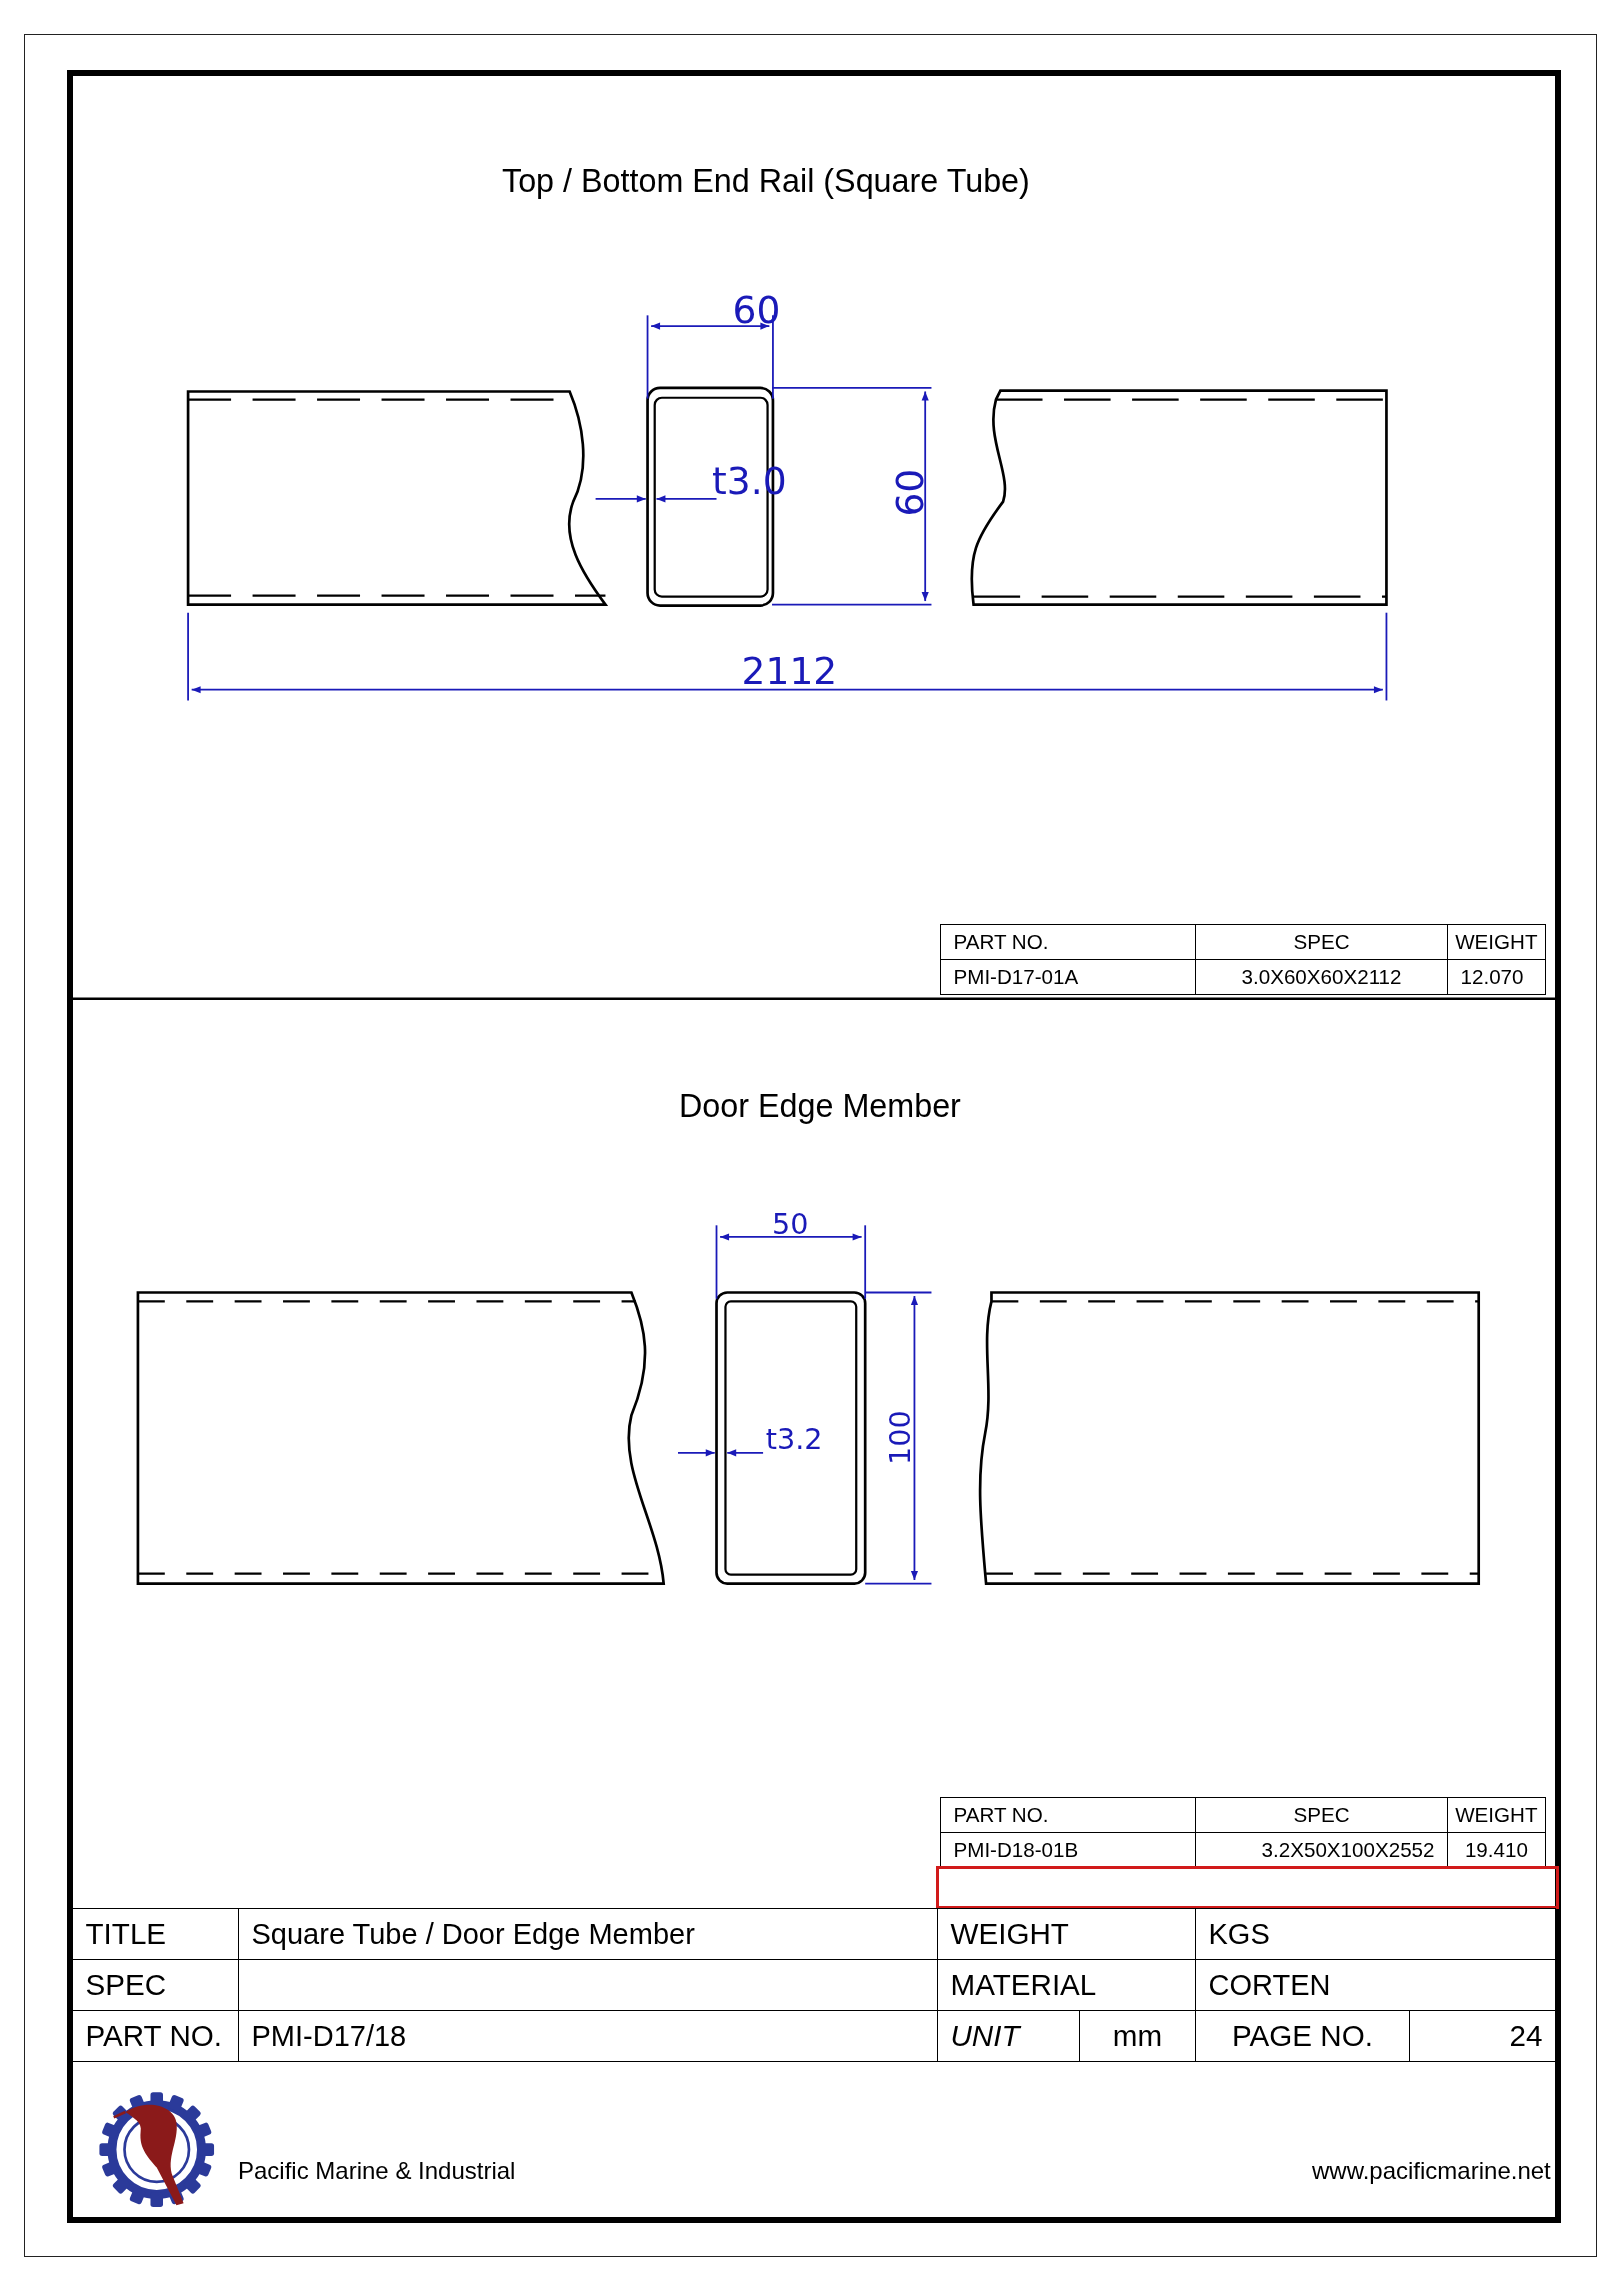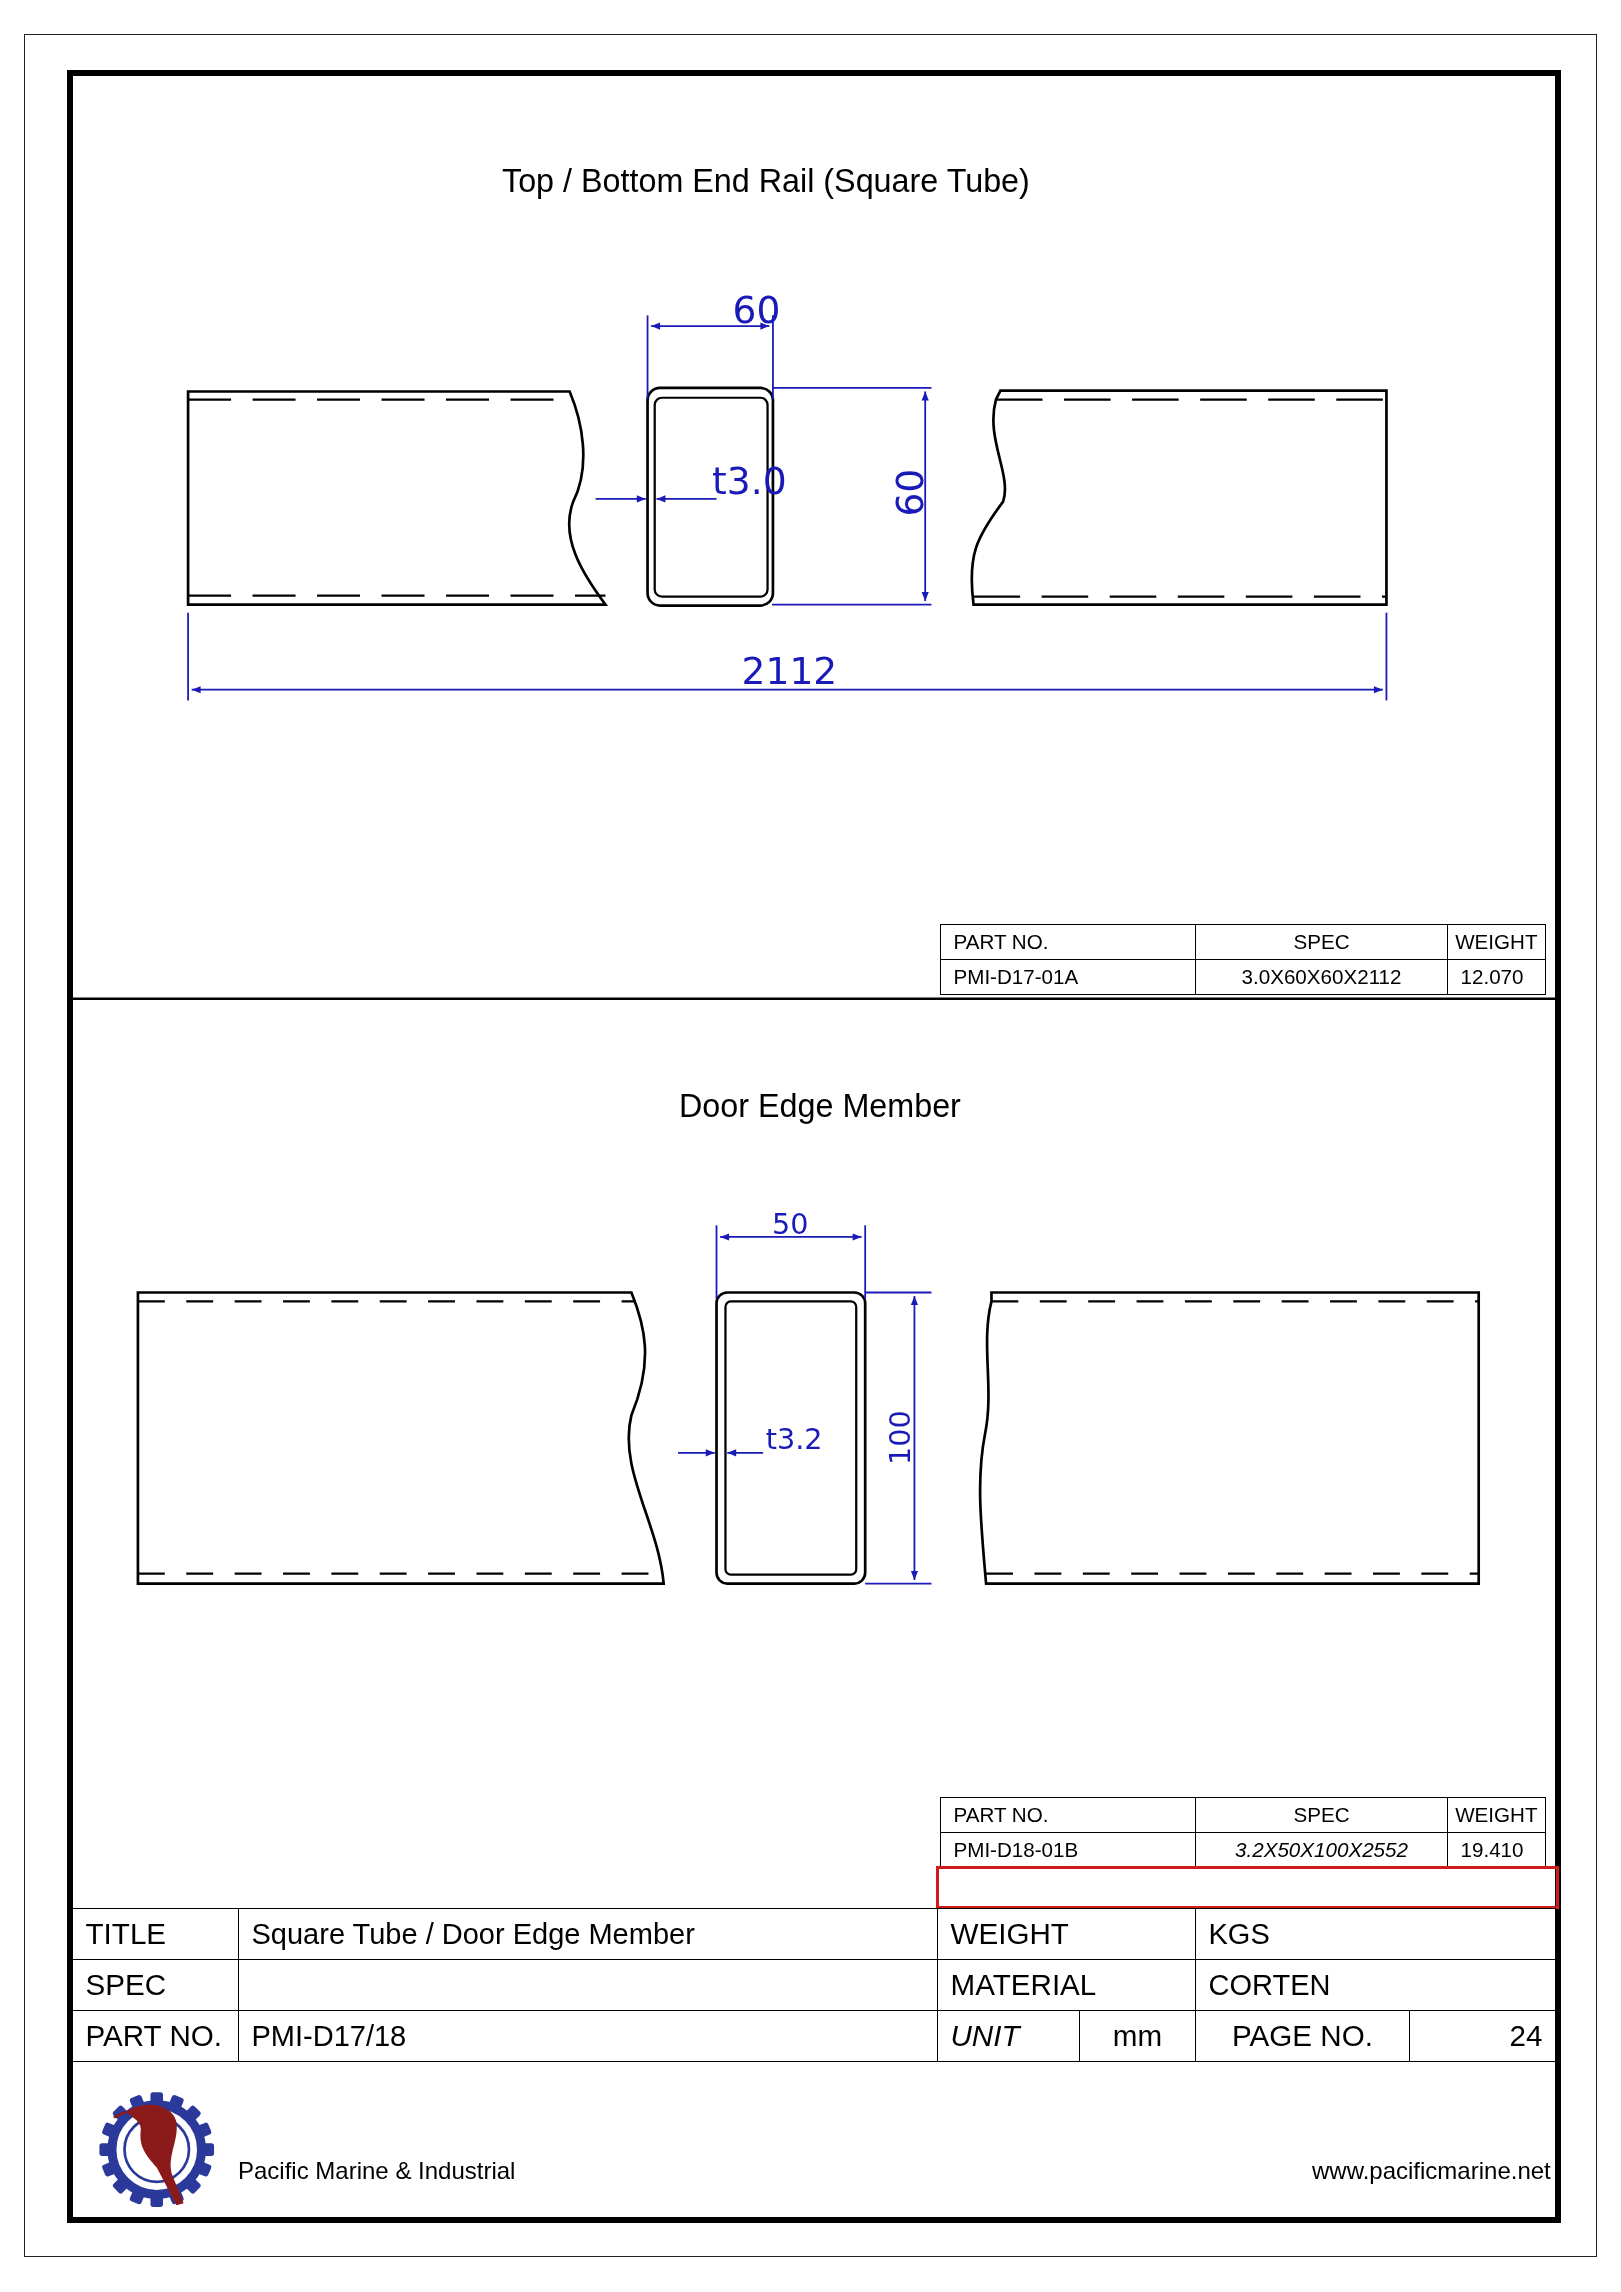--- a/index.html
+++ b/index.html
@@ -142,22 +142,22 @@
 
 <table class="parts" style="left:940px; top:1797px;">
   <tbody>
       <tr>
     <td style="width:229px;">PART NO.</td>
     <td style="width:226px; text-align:center;">SPEC</td>
     <td style="width:79px; padding:0 7.2px;">WEIGHT</td>
   </tr>
   <tr>
     <td>PMI-D18-01B</td>
-    <td style="text-align:center;font-style:italic;">3.2X50X100X2552</td>
-    <td style="text-align:left;margin-top:28px;">19.410</td>
+    <td style="text-align:right;">3.2X50X100X2552</td>
+    <td style="text-align:center;margin-top:28px;">19.410</td>
   </tr>
 </tbody>
   </table>
 <div class="hl" style="left:936px; top:1866px; width:623px; height:43px;"></div>
 
 <table class="tb" style="left:72px; top:1908px; width:1484px;">
   <tbody>
       <tr>
     <td style="width:140px;">TITLE</td>
     <td class="small" style="width:673px;">Square Tube  / Door Edge Member</td>

